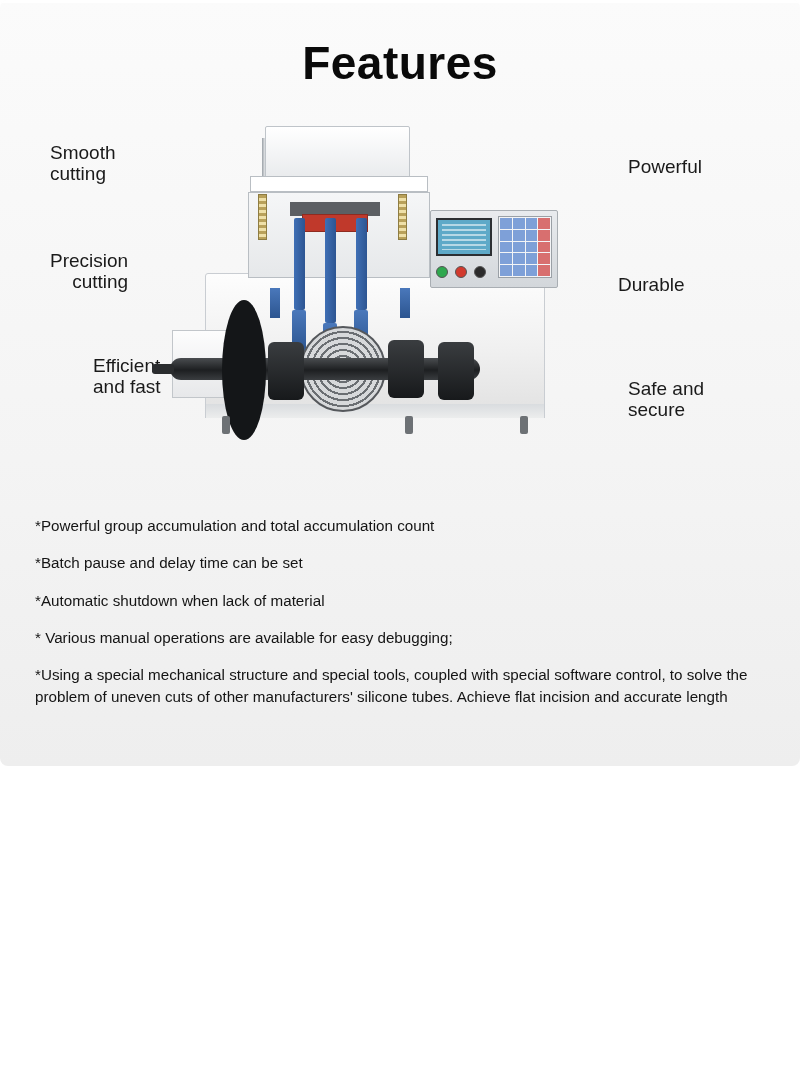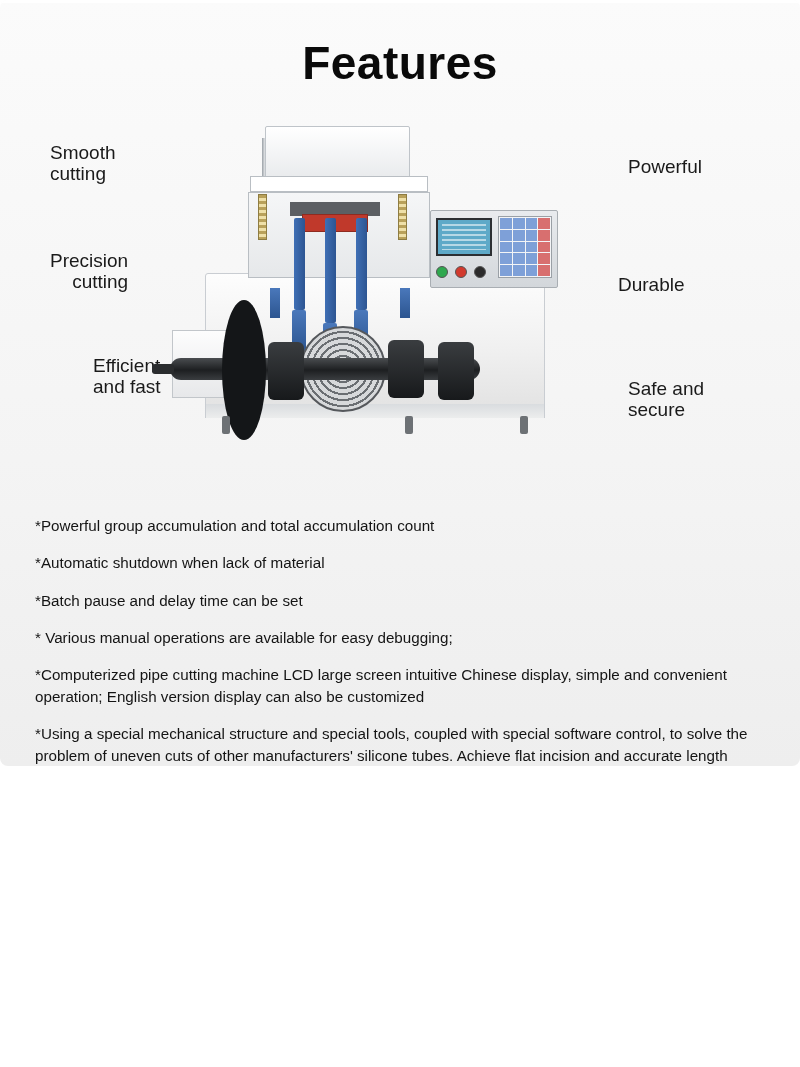--- a/index.html
+++ b/index.html
@@ -348,19 +348,18 @@
     <div class="hub hub2"></div>
     <div class="hub hub3"></div>
 
     <div class="leg lg1"></div>
     <div class="leg lg2"></div>
     <div class="leg lg3"></div>
   </div>
 
   <div class="bullets">
     <p class="bullet">*Powerful group accumulation and total accumulation count</p>
+    <p class="bullet">*Batch pause and delay time can be set</p>
     <p class="bullet">*Automatic shutdown when lack of material</p>
-    <p class="bullet">*Batch pause and delay time can be set</p>
     <p class="bullet">* Various manual operations are available for easy debugging;</p>
-    <p class="bullet">*Computerized pipe cutting machine LCD large screen intuitive Chinese display, simple and convenient operation; English version display can also be customized</p>
     <p class="bullet">*Using a special mechanical structure and special tools, coupled with special software control, to solve the problem of uneven cuts of other manufacturers' silicone tubes. Achieve flat incision and accurate length</p>
   </div>
 </div>
 
 </body></html>

